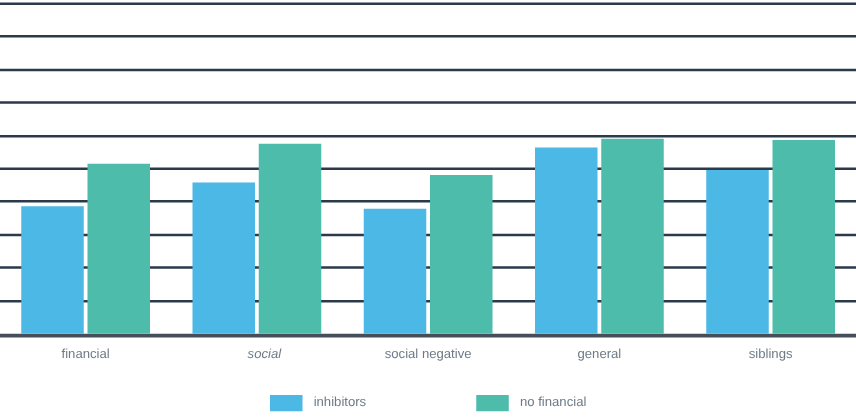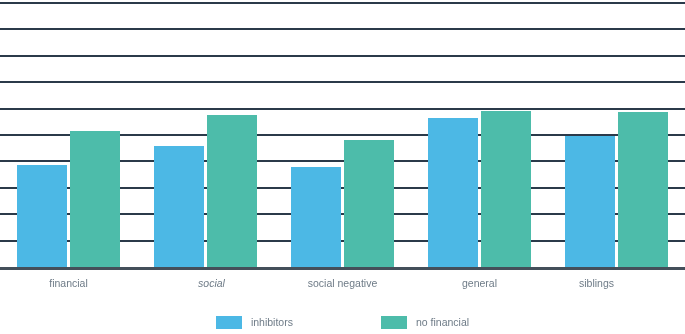--- a/index.html
+++ b/index.html
@@ -134,21 +134,21 @@
         <div class="bar series-0" title="siblings / inhibitors: 4.96" style="left: 565px; width: 50px; top: 136.056px; height: 130.944px; bottom: auto; background: rgb(76, 184, 229);"></div>
         <div class="bar series-1" title="siblings / no inhibitors: 5.87" style="left: 618px; width: 50px; top: 112.032px; height: 154.968px; bottom: auto; background: rgb(77, 188, 170);"></div>
       </div>
   </div>
 
   <div id="x-axis-labels">
       <div class="x-tick-label" style="left: 0px; width: 137px; color: rgb(110, 123, 135);">financial</div>
       <div class="x-tick-label" style="left: 143px; width: 137px; color: rgb(110, 123, 135); font-style: italic;">social</div>
       <div class="x-tick-label" style="left: 274px; width: 137px; color: rgb(110, 123, 135);">social negative</div>
       <div class="x-tick-label" style="left: 411px; width: 137px; color: rgb(110, 123, 135);">general</div>
-      <div class="x-tick-label" style="left: 528px; width: 137px; color: rgb(110, 123, 135);">siblings</div>
+      <div class="x-tick-label" style="left: 548px; width: 137px; color: rgb(110, 123, 135);">siblings</div>
     </div>
 
   <div id="legend">
       <div class="legend-item">
         <span class="legend-swatch" style="background: rgb(76, 184, 229);"></span>
         <span class="legend-label" style="color: rgb(110, 123, 135);">inhibitors</span>
       </div>
       <div class="legend-item">
         <span class="legend-swatch" style="background: rgb(77, 188, 170);"></span>
         <span class="legend-label" style="color: rgb(110, 123, 135);">no financial</span>

